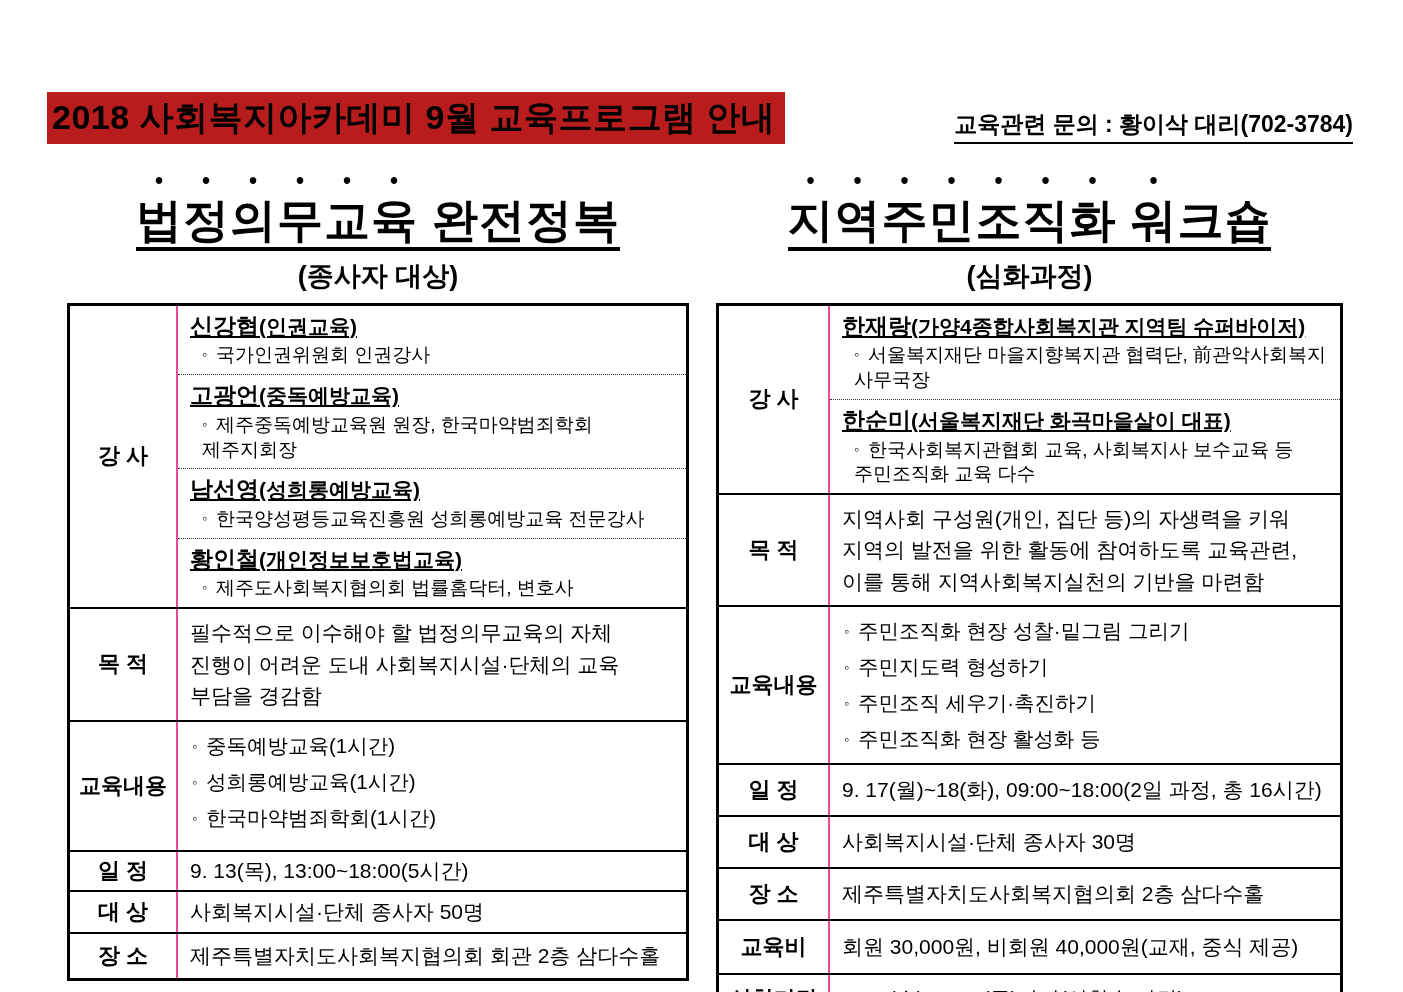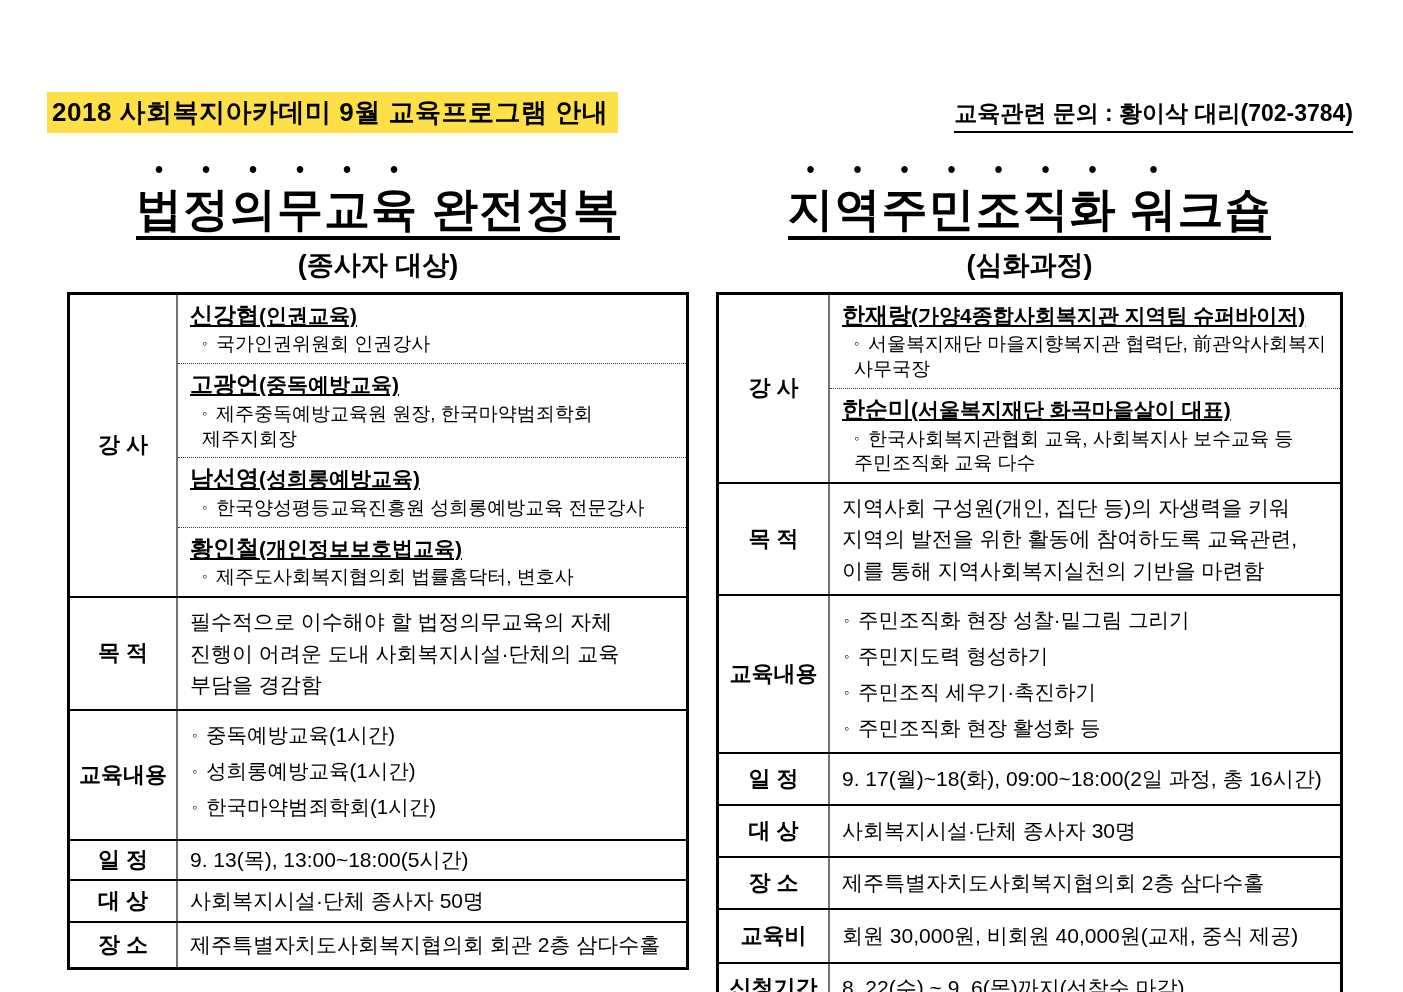--- a/index.html
+++ b/index.html
@@ -7,22 +7,22 @@
     width:1403px; height:992px; overflow:hidden;
     font-family:"Liberation Sans","DejaVu Sans",sans-serif;
     color:#000;
   }
   .page { position:relative; width:1403px; height:992px; background:#fff; }
 
   
   .header { display:flex; justify-content:space-between; align-items:flex-end;
             padding:92px 50px 0 47px; }
   .header-title {
-    font-size:26px; font-weight:800; letter-spacing:.5px;
-    background:#fde047; padding:3px 10px 3px 5px; white-space:nowrap;
+    font-size:34px; font-weight:800; letter-spacing:.5px;
+    background:#b91c1c; padding:3px 10px 3px 5px; white-space:nowrap;
   }
   .header-contact {
     font-size:23px; font-weight:800; white-space:nowrap;
     border-bottom:2.5px solid #000; padding-bottom:2px;
   }
 
   
   .columns { display:flex; gap:27px; padding-left:67px; margin-top:18px; }
   .col { flex:0 0 auto; }
   .col-left  { width:622px; }
@@ -37,21 +37,21 @@
     -webkit-text-emphasis:filled dot #000; text-emphasis:filled dot #000;
     -webkit-text-emphasis-position:over right; text-emphasis-position:over right;
   }
   .prog-subtitle { text-align:center; font-size:27px; font-weight:800; margin-top:4px; }
 
   
   .table { margin-top:9px; border:3px solid #000; background:#fff; }
   .row { display:flex; border-top:2px solid #000; }
   .row:first-child { border-top:none; }
   .label {
-    flex:0 0 100px; width:100px; border-right:2px solid #737373;
+    flex:0 0 100px; width:100px; border-right:2px solid #ec4899;
     display:flex; align-items:center; justify-content:center;
     font-size:22px; font-weight:800; text-align:center; padding:0 3px;
     word-break:keep-all;
   }
   .col-right .label { flex-basis:103px; width:103px; }
   .value { flex:1; min-width:0; }
 
   
   .subrows { display:flex; flex-direction:column; }
   .subrow {

